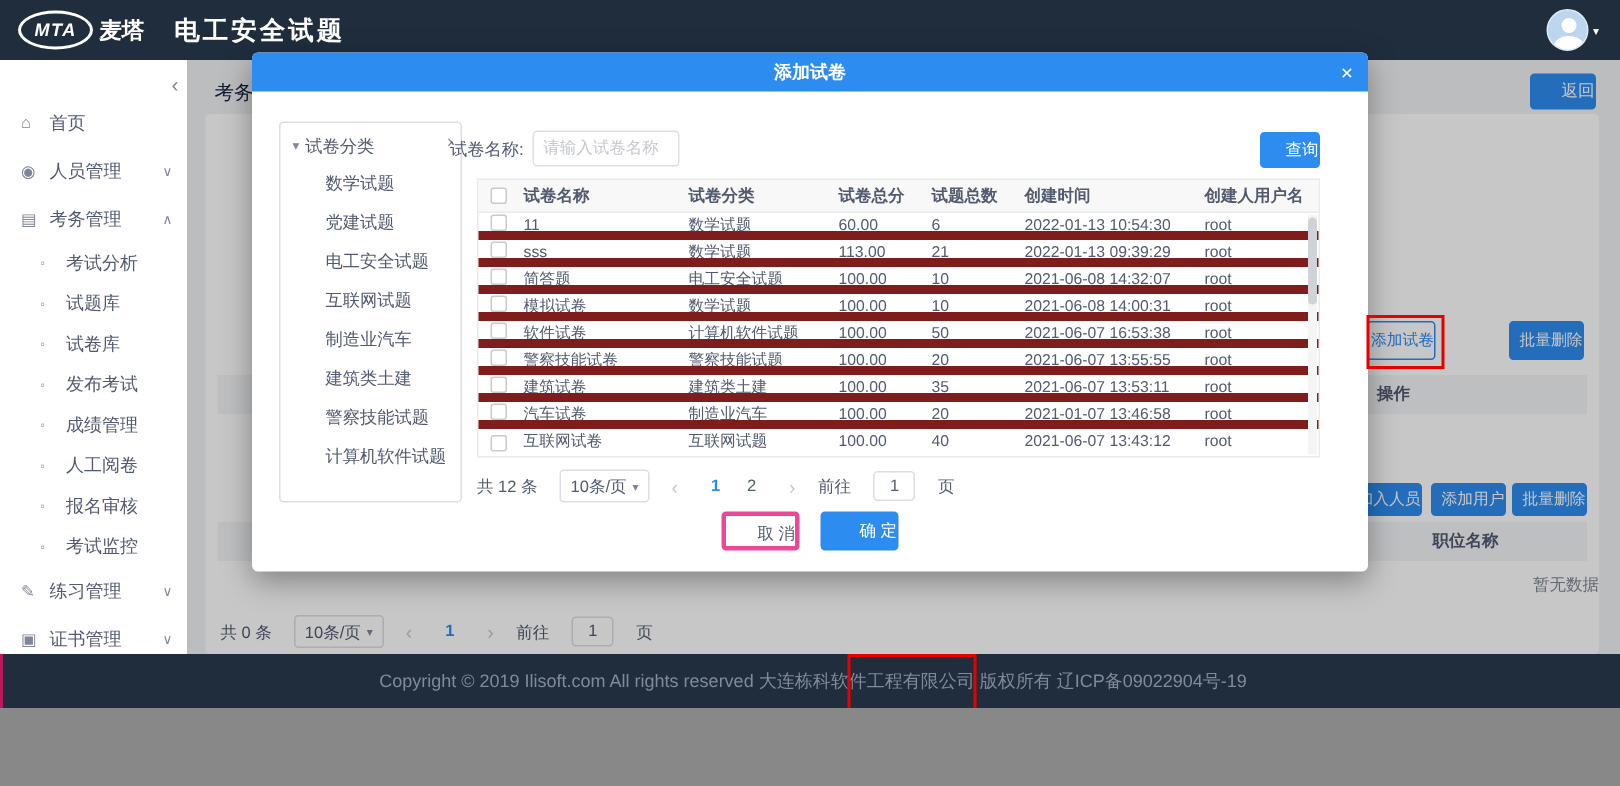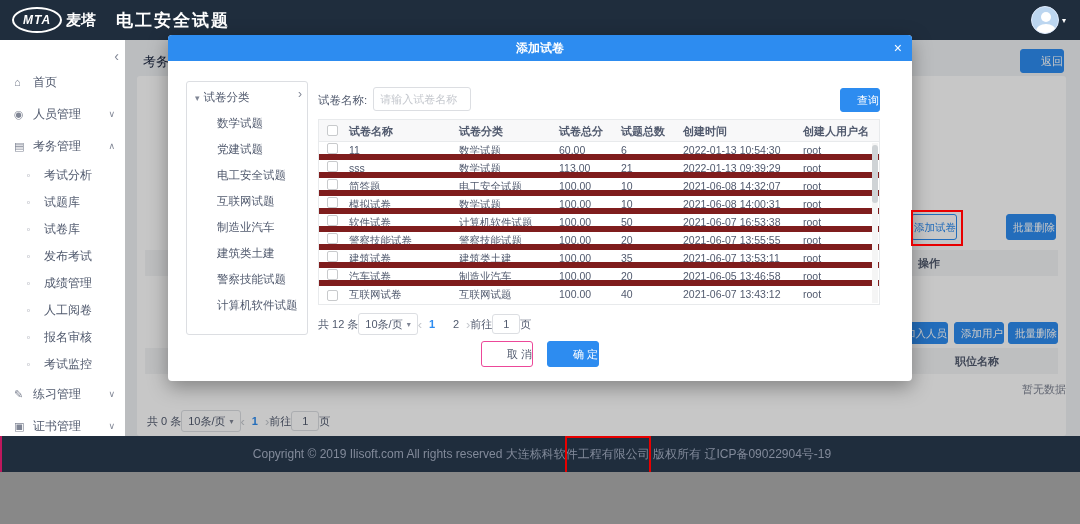--- a/index.html
+++ b/index.html
@@ -27,56 +27,56 @@
   .mi-icon{width:15px;color:#808695;font-size:11px;margin-right:4px;flex:none}
   .menu-item.sub .mi-icon{font-size:8px;width:13px}
   .mi-chev{margin-left:auto;margin-right:10px;color:#808695;font-size:9px}
 
   
   .main{position:absolute;left:125px;top:40px;right:0;bottom:36px;background:#f0f2f5}
   .tab-label{position:absolute;left:18px;top:13px;font-size:13px;color:#17233d}
   .btn{display:inline-block;font-size:11px;border-radius:3px;text-align:right;cursor:pointer;white-space:nowrap}
   .btn-primary{background:#2d8cf0;color:#fff;border:1px solid #2d8cf0}
   .btn-ghost{background:#fff;color:#2d8cf0;border:1px solid #2d8cf0}
-  .btn-default{background:#fff;color:#515a6e;border:1px solid #ec4899}
+  .btn-default{background:#fff;color:#515a6e;border:3px solid #ec4899}
   .return-btn{position:absolute;right:16px;top:9px;width:44px;height:24px;line-height:22px}
   .card{position:absolute;left:12px;top:36px;right:14px;height:360px;background:#fff;border-radius:3px}
   .add-paper-btn{position:absolute;top:138px;right:109px;width:46px;height:26px;line-height:24px;font-size:10.5px}
   .batch-del-1{position:absolute;top:138px;right:10px;width:50px;height:26px;line-height:24px;font-size:10.5px}
   .band{position:absolute;left:8px;right:8px;height:26px;background:#f4f5f7;line-height:26px;font-size:11px;color:#515a6e;font-weight:bold}
   .band1{top:174px}
   .band2{top:272px}
   .ops-label{position:absolute;right:60px;width:80px;text-align:left}
   .pos-label{position:absolute;right:41px;width:80px;text-align:center}
   .join-btn{position:absolute;top:246px;right:118px;width:60px;height:22px;line-height:20px;font-size:10.5px}
   .adduser-btn{position:absolute;top:246px;right:62px;width:50px;height:22px;line-height:20px;font-size:10.5px}
   .batch-del-2{position:absolute;top:246px;right:8px;width:50px;height:22px;line-height:20px;font-size:10.5px}
   .empty-text{position:absolute;top:306px;left:0;right:0;text-align:right;font-size:11px;color:#808695}
-  .pager{display:flex;align-items:center;gap:0;font-size:11px;color:#515a6e}
+  .pager{display:flex;align-items:center;gap:15px;font-size:11px;color:#515a6e}
   .card-pager{position:absolute;left:10px;top:334px}
   .sel{border:1px solid #dcdee2;border-radius:3px;height:22px;padding:0 6px;background:#fff;display:flex;align-items:center;gap:4px;cursor:pointer}
   .sel .caret{font-size:8px;color:#808695}
   .pg-arrow{color:#c5c8ce;font-size:13px;cursor:pointer}
   .pg-num{min-width:20px;height:20px;line-height:20px;text-align:center;border-radius:3px;color:#515a6e;cursor:pointer}
   .pg-num.active{color:#2d8cf0;font-weight:bold}
   .goto-input{width:28px;height:20px;border:1px solid #dcdee2;border-radius:3px;text-align:center;font-size:11px;color:#515a6e;background:#fff}
   .save-btn{position:absolute;left:448px;top:403px;width:70px;height:26px;line-height:24px}
 
   
   .overlay{position:absolute;left:125px;top:40px;right:0;bottom:36px;background:rgba(0,0,0,0.22);z-index:50}
   .modal{position:absolute;left:168px;top:35px;width:744px;height:346px;background:#fff;border-radius:4px;z-index:60;box-shadow:0 6px 20px rgba(0,0,0,.35)}
   .modal-hdr{height:26px;background:#2d8cf0;border-radius:4px 4px 0 0;position:relative}
   .modal-title{color:#fff;font-size:12px;font-weight:bold;text-align:center;line-height:26px}
   .modal-close{position:absolute;right:10px;top:0;color:#fff;font-size:14px;line-height:26px;cursor:pointer}
   .tree-panel{position:absolute;left:18px;top:46px;width:122px;height:254px;border:1px solid #dcdee2;border-radius:3px;font-size:11.5px;color:#515a6e;background:#fff}
   .tree-hdr{display:flex;align-items:center;padding:8px 6px 5px 8px;cursor:pointer}
   .tree-arrow{font-size:9px;color:#808695;margin-right:4px}
   .tree-handle{position:absolute;right:5px;top:5px;color:#808695;font-size:12px;cursor:pointer}
   .tree-item{padding-left:30px;line-height:26px;cursor:pointer;white-space:nowrap}
-  .search-row{position:absolute;left:150px;top:52px;right:32px;height:26px}
+  .search-row{position:absolute;left:132px;top:52px;right:32px;height:26px}
   .search-label{font-size:11.5px;color:#515a6e;line-height:26px;float:left}
   .search-input{float:left;margin-left:6px;width:98px;height:24px;border:1px solid #dcdee2;border-radius:3px;font-size:11px;padding:0 6px;color:#515a6e}
   .search-input::placeholder{color:#c5c8ce}
   .query-btn{position:absolute;right:0;top:1px;width:40px;height:24px;line-height:22px}
   .ptable{position:absolute;left:150px;top:84px;right:32px;border:1px solid #e8eaec}
   .thead{display:flex;background:#f8f8f9;height:22px;line-height:22px;font-size:11px;color:#515a6e;font-weight:bold;border-bottom:1px solid #e8eaec}
   .trow{display:flex;height:18px;line-height:17px;font-size:10.5px;color:#515a6e;border-bottom:6px solid #7f1d1d}
   .trow:last-child{border-bottom:none}
   .td{padding-left:4px;overflow:hidden;white-space:nowrap}
   .c0{width:26px;display:flex;align-items:center;justify-content:center;padding-left:0}
@@ -347,21 +347,21 @@
             <span class="td c6">root</span>
           </div>
           <div class="trow">
             <span class="td c0">
               <span class="cb"></span>
             </span>
             <span class="td c1">汽车试卷</span>
             <span class="td c2">制造业汽车</span>
             <span class="td c3">100.00</span>
             <span class="td c4">20</span>
-            <span class="td c5">2021-06-05 13:46:58</span>
+            <span class="td c5">2021-01-07 13:46:58</span>
             <span class="td c6">root</span>
           </div>
           <div class="trow">
             <span class="td c0">
               <span class="cb"></span>
             </span>
             <span class="td c1">互联网试卷</span>
             <span class="td c2">互联网试题</span>
             <span class="td c3">100.00</span>
             <span class="td c4">40</span>

